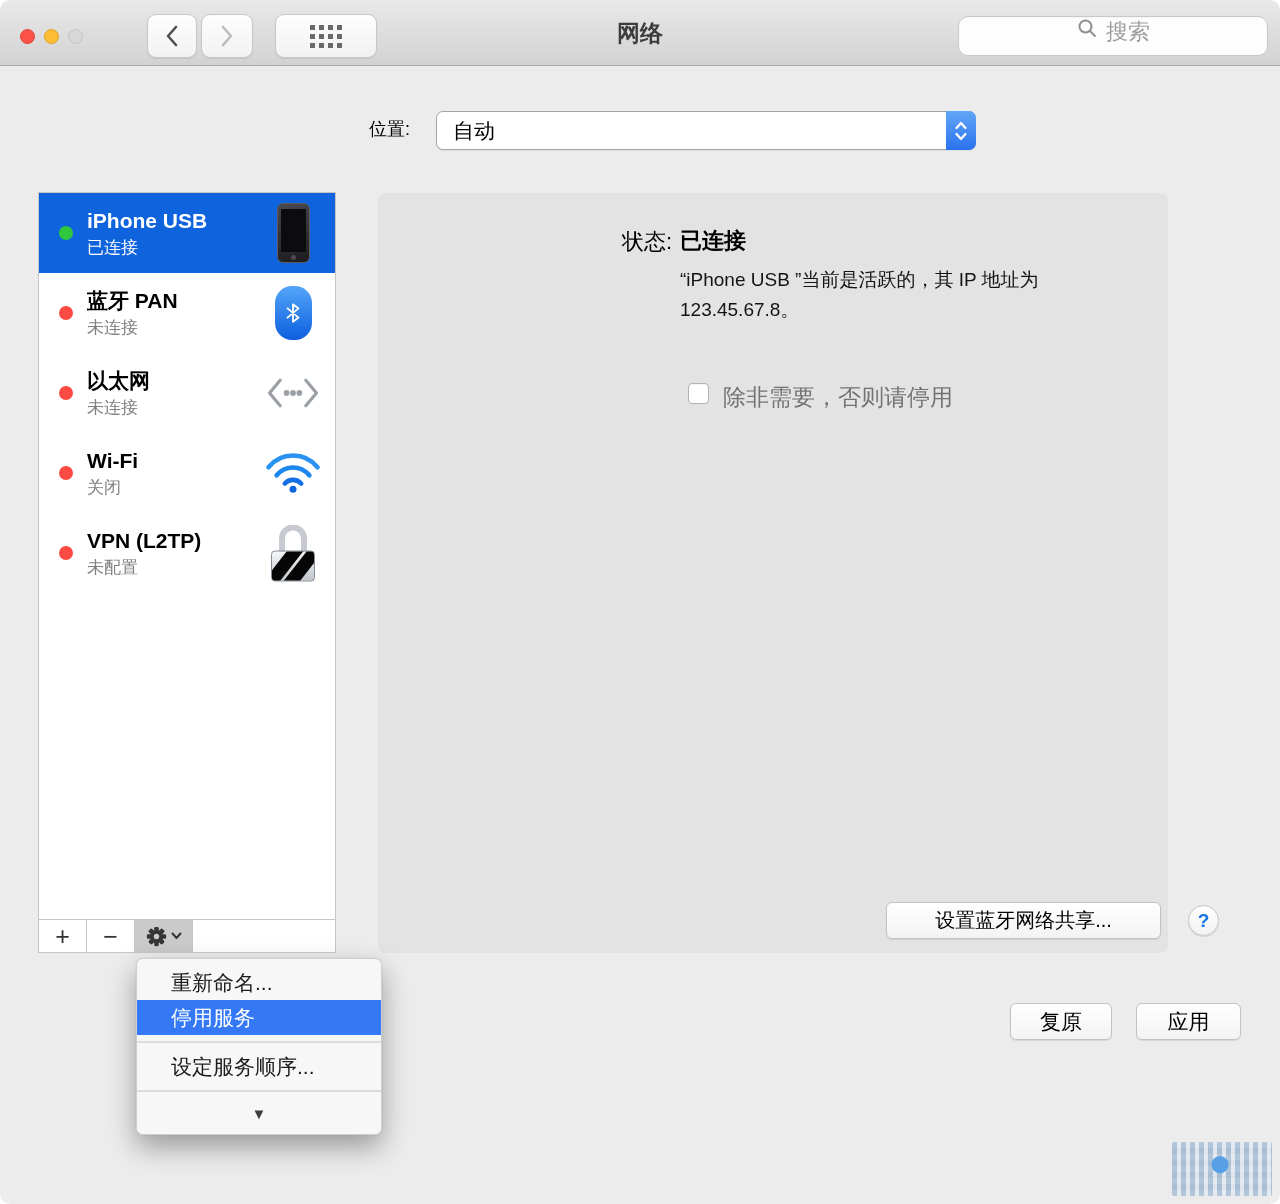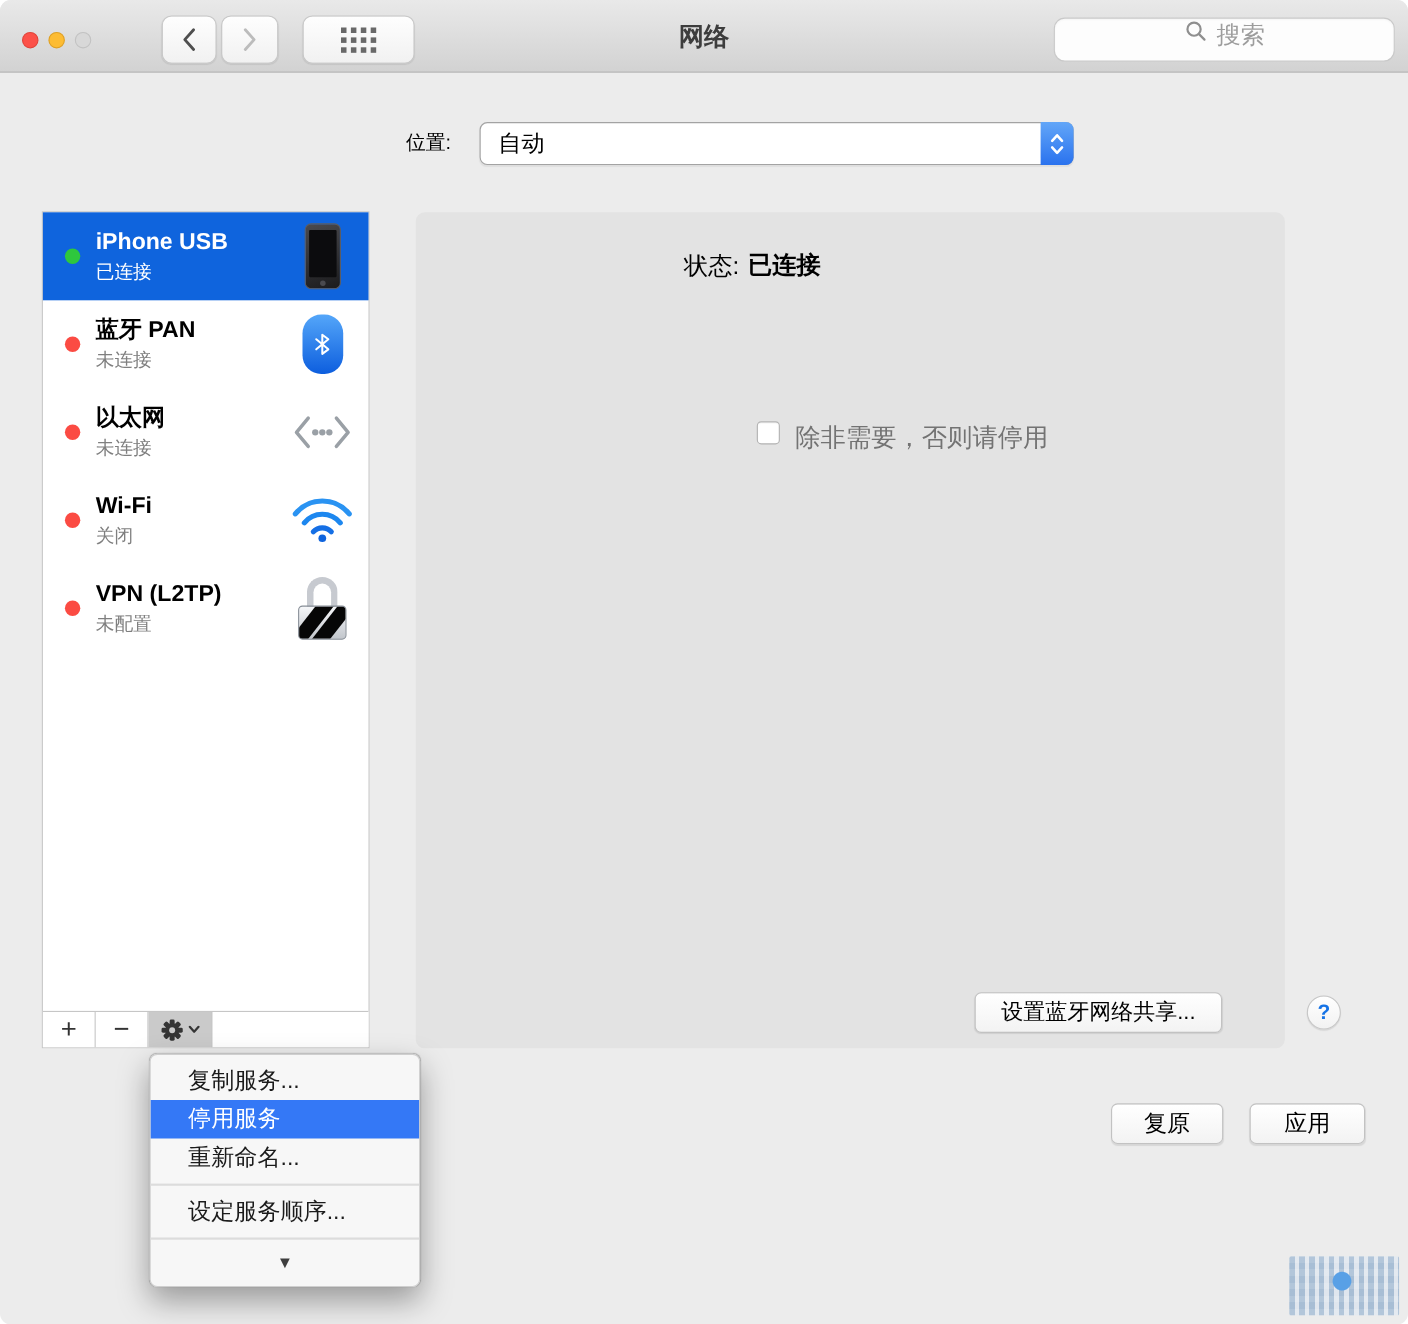--- a/index.html
+++ b/index.html
@@ -158,21 +158,21 @@
   .checkbox-label {
     position:absolute; left:345px; top:189px; font-size:23px; color:#737373;
   }
   .push-btn {
     background:linear-gradient(#ffffff,#f3f3f3);
     border:1px solid #c2c2c2; border-radius:6px;
     box-shadow:0 1px 1px rgba(0,0,0,.09);
     text-align:center; color:#000;
   }
   .bt-sharing-btn {
-    position:absolute; left:508px; top:709px; width:225px; height:37px;
+    position:absolute; left:508px; top:709px; width:275px; height:37px;
     font-size:20px; line-height:35px;
   }
   .help-btn {
     position:absolute; left:810px; top:712px; width:31px; height:31px;
     border-radius:50%; background:linear-gradient(#ffffff,#f2f2f2);
     border:1px solid #c6c6c6; box-shadow:0 1px 1px rgba(0,0,0,.1);
     text-align:center; line-height:29px;
     font-size:19px; font-weight:bold; color:#1673e6;
   }
 
@@ -361,35 +361,36 @@
         <svg width="11" height="8" viewBox="0 0 11 8">
             <path d="M1.5 1.5 L5.5 6 L9.5 1.5" stroke="#353535" stroke-width="2" fill="none" stroke-linecap="round" stroke-linejoin="round"></path>
           </svg>
       </div>
     </div>
   </div>
 
   <div class="detail-panel">
     <div class="status-label">状态:</div>
     <div class="status-value">已连接</div>
+    <div class="status-desc">“iPhone USB ”当前是活跃的，其 IP 地址为
+123.45.67.8。</div>
 
     <div class="checkbox"></div>
     <div class="checkbox-label">除非需要，否则请停用</div>
 
     <div class="push-btn bt-sharing-btn">设置蓝牙网络共享...</div>
     <div class="help-btn">?</div>
   </div>
 
   <div class="push-btn btn-revert">复原</div>
   <div class="push-btn btn-apply">应用</div>
 
   <div class="action-menu">
-    <div class="menu-item">复制服务...</div>
+    <div class="menu-item">重新命名...</div>
     <div class="menu-item highlight">停用服务</div>
-    <div class="menu-item">重新命名...</div>
     <div class="menu-sep"></div>
     <div class="menu-item">设定服务顺序...</div>
     <div class="menu-sep"></div>
     <div class="menu-arrow">▼</div>
   </div>
 
   <div class="watermark"></div>
 
 </div>
 

